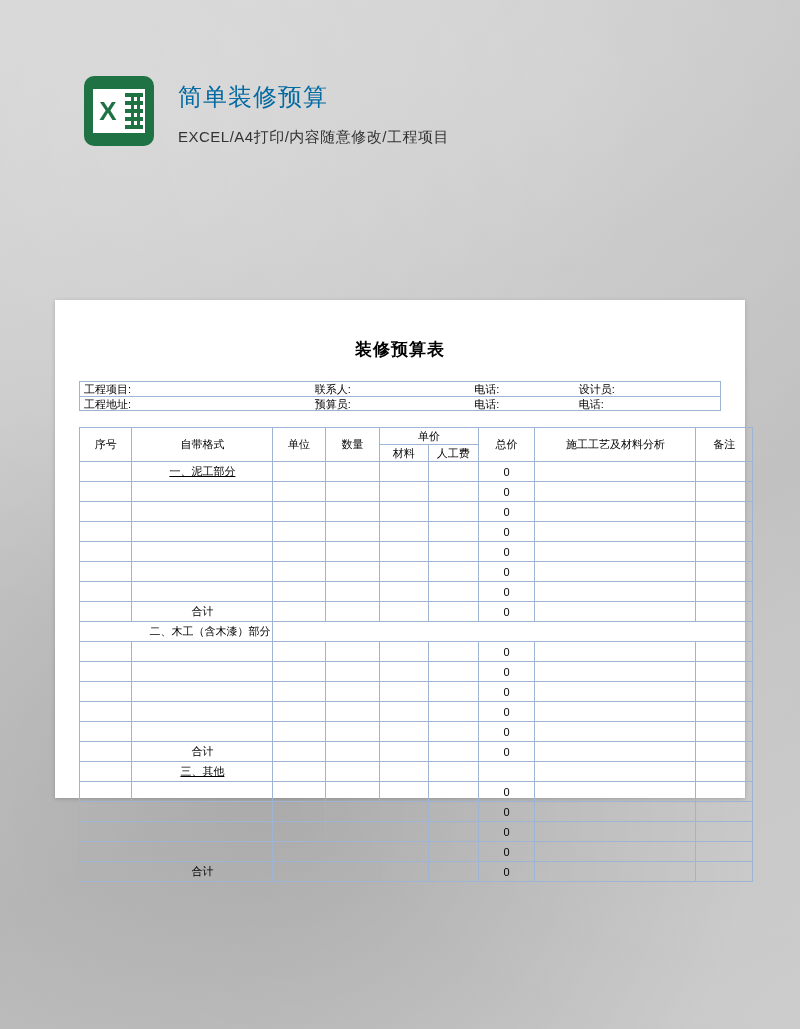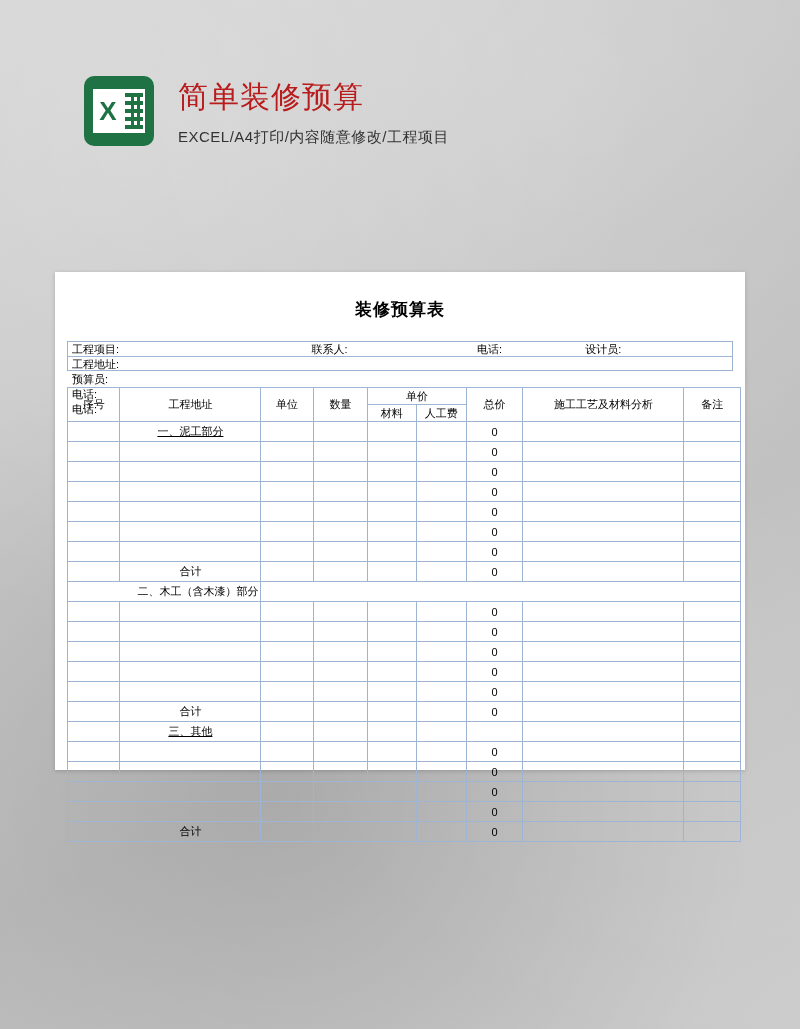--- a/index.html
+++ b/index.html
@@ -70,42 +70,42 @@
   .excel-logo .sheet i.r4 { left: 2px; right: 2px; top: 28px; height: 4px; }
   .excel-logo .sheet i.r5 { left: 2px; right: 2px; top: 36px; height: 4px; }
   .excel-logo .sheet i.c1 { top: 4px; bottom: 4px; left: 8px;  width: 3px; }
   .excel-logo .sheet i.c2 { top: 4px; bottom: 4px; left: 14px; width: 3px; }
 
   .header-text {
     margin-left: 24px;
     padding-top: 2px;
   }
   .header-title {
-    font-size: 30px;
-    color: #b91c1c;
+    font-size: 24px;
+    color: #0369a1;
     line-height: 38px;
     letter-spacing: 1px;
   }
   .header-sub {
     font-size: 15px;
     color: #333333;
     margin-top: 12px;
     letter-spacing: 0.5px;
   }
 
   
   .sheet-card {
     position: absolute;
     left: 55px;
-    top: 272px;
+    top: 300px;
     width: 690px;
     height: 498px;
     background: #ffffff;
     box-shadow: 0 1px 4px rgba(0,0,0,0.18);
-    padding: 4px;
+    padding: 16px;
     box-sizing: border-box;
   }
   .sheet-title {
     text-align: center;
     font-size: 17px;
     font-weight: bold;
     color: #000000;
     padding-top: 22px;
     padding-bottom: 8px;
     letter-spacing: 1px;
@@ -119,21 +119,21 @@
   }
   .info-row {
     display: flex;
     height: 15px;
     line-height: 15px;
     border-top: 1px solid #9db4d2;
     border-left: 1px solid #9db4d2;
     border-right: 1px solid #9db4d2;
     box-sizing: border-box;
   }
-  .info-row.last { border-bottom: 1px solid #9db4d2; flex-direction: column; }
+  .info-row.last { border-bottom: 1px solid #9db4d2; }
   .info-cell { padding-left: 4px; box-sizing: border-box; white-space: nowrap; }
   .ic1 { width: 243px; }
   .ic2 { width: 168px; }
   .ic3 { width: 110px; }
   .ic4 { width: 153px; }
 
   
   table.budget {
     margin: 16px 8px;
     border-collapse: collapse;
@@ -216,21 +216,21 @@
         <col class="col-qty">
       <col class="col-mat">
         <col class="col-labor">
         <col class="col-total">
         <col class="col-desc">
         <col class="col-remark">
     </colgroup>
     <thead>
       <tr>
         <th rowspan="2">序号</th>
-        <th rowspan="2">工程地址</th>
+        <th rowspan="2">自带格式</th>
         <th rowspan="2">单位</th>
         <th rowspan="2">数量</th>
         <th colspan="2">单价</th>
         <th rowspan="2">总价</th>
         <th rowspan="2">施工工艺及材料分析</th>
         <th rowspan="2">备注</th>
       </tr>
       <tr>
         <th>材料</th>
         <th>人工费</th>

